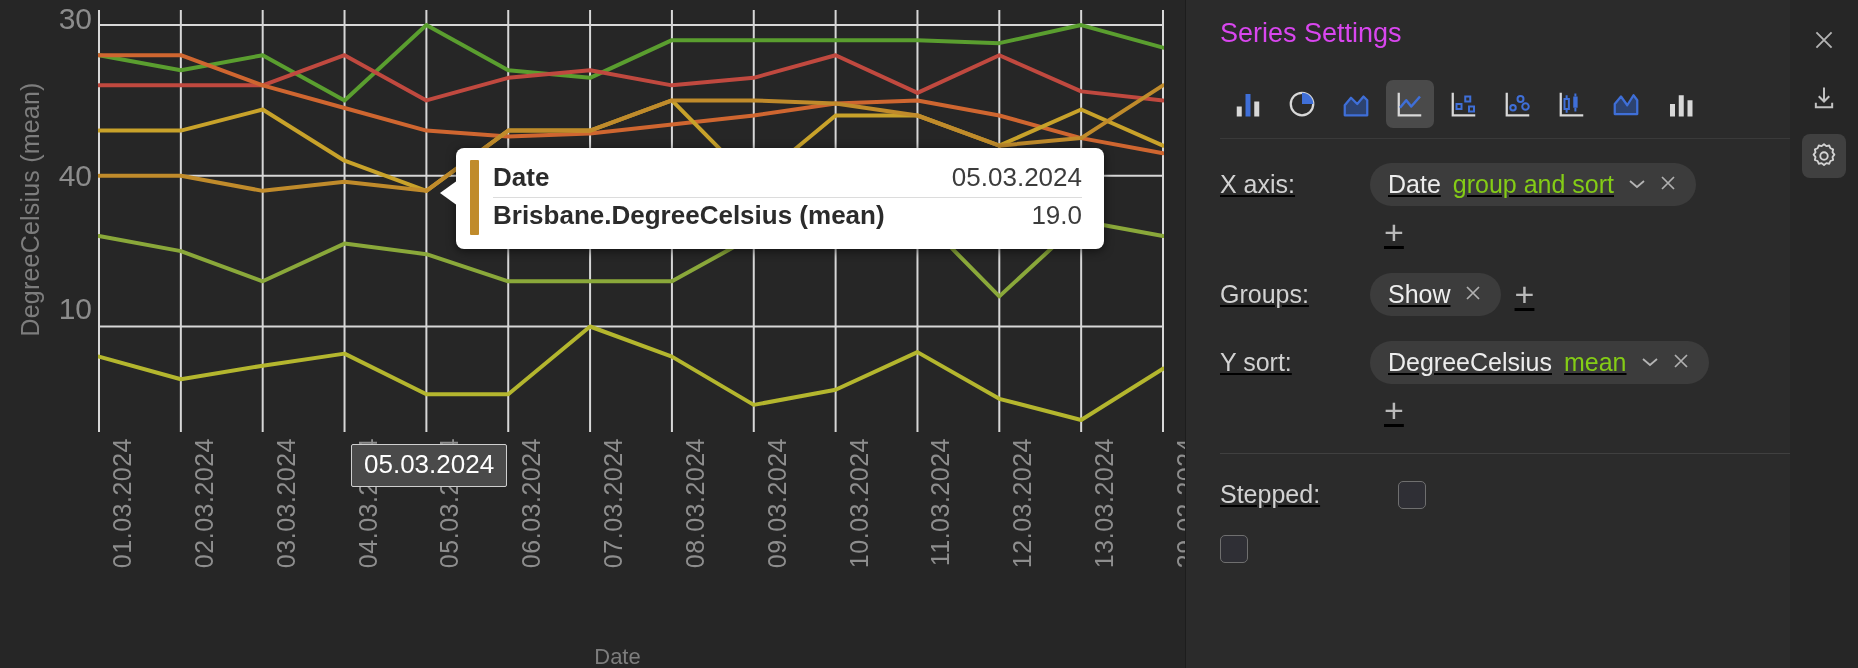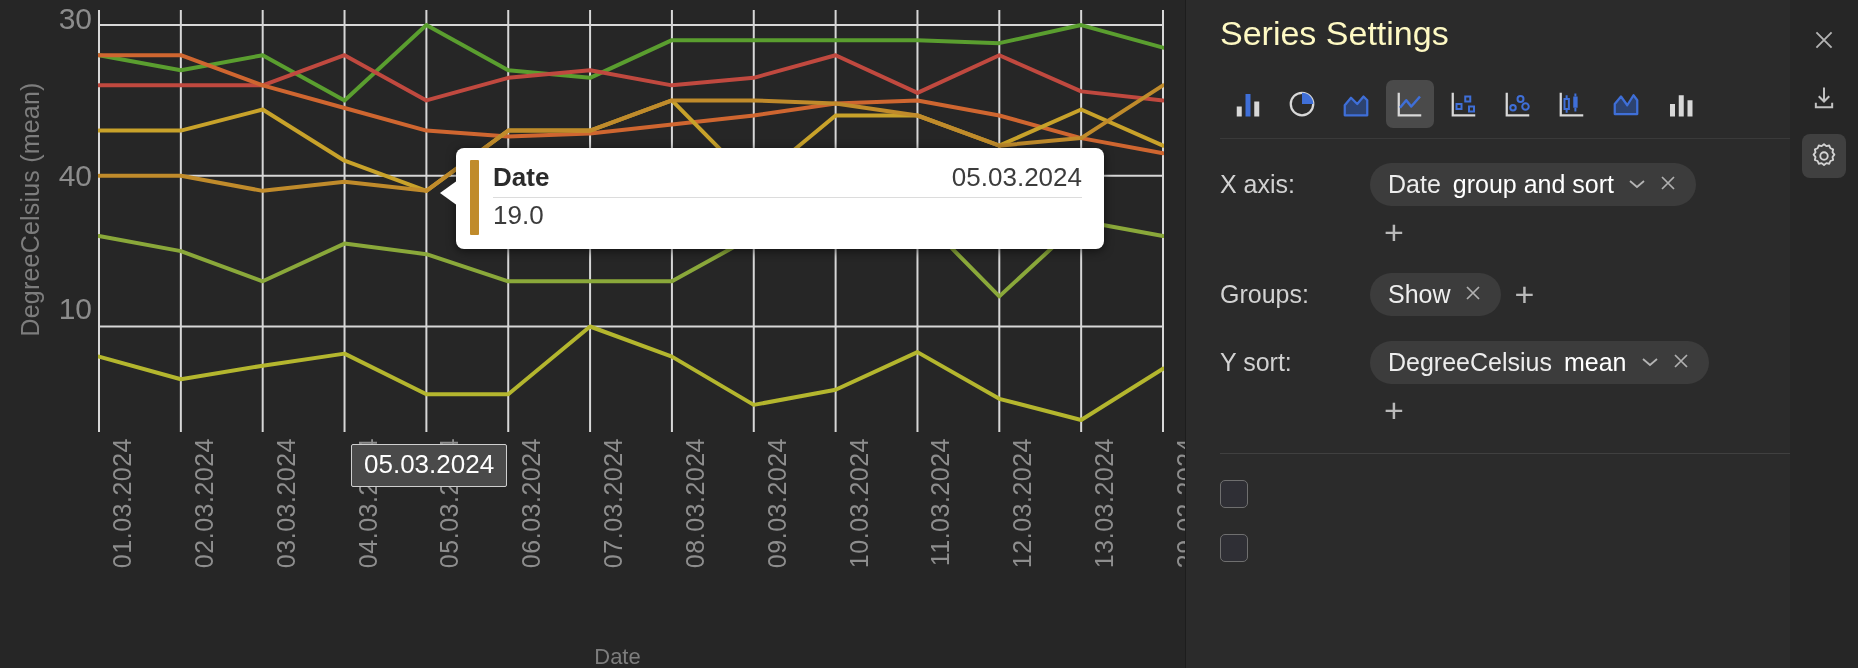--- a/index.html
+++ b/index.html
@@ -131,27 +131,27 @@
 
   
   .panel {
     position: relative;
     flex: 1 1 auto;
     background: #2b2b2b;
     border-left: 1px solid #1d1d1d;
     padding: 0;
     height: 668px;
   }
-  .panel-inner { padding: 0 36px 0 34px; }
+  .panel-inner { padding: 0 36px 0 34px; text-decoration: underline; }
   .panel-header {
     display: flex; align-items: center; justify-content: space-between;
     height: 66px;
     padding: 0 36px 0 34px;
   }
-  .panel-title { color: #fef9c3; font-size: 34px; }
+  .panel-title { color: #d946ef; font-size: 27px; }
   .icon-btn {
     color: #a9a9a9;
     width: 36px; height: 36px;
     display:flex; align-items:center; justify-content:center;
     border-radius: 5px;
   }
 
   .chart-type-bar {
     margin: 8px 34px 0 34px;
     display: flex;
@@ -183,21 +183,21 @@
     display: inline-flex;
     align-items: center;
     gap: 12px;
     background: #3c3c3c;
     border-radius: 24px;
     padding: 7px 18px;
     color: #ededed;
     font-size: 25px;
     white-space: nowrap;
   }
-  .chip .muted { color: #ffffff; }
+  .chip .muted { color: #84cc16; }
   .chip .chev { color: #b4b4b4; font-size: 18px; margin-left: 2px; }
   .chip .x { color: #b0b0b0; font-size: 25px; }
   .plus-btn {
     color: #b9b9b9;
     font-size: 34px;
     line-height: 1;
     padding: 0 14px;
     font-weight: 300;
   }
   .plus-row {
@@ -312,20 +312,21 @@
 
     <div class="tooltip-tail"></div>
     <div class="tooltip">
       <div class="tooltip-bar" id="tt-bar" style="background: rgb(192, 139, 43);"></div>
       <div class="tt-rows" id="tt-rows">
           <div class="tt-row sep">
             <span class="tt-key">Date</span>
             <span class="tt-val">05.03.2024</span>
           </div>
           <div class="tt-row">
+            <span class="tt-key">Brisbane.DegreeCelsius (mean)</span>
             <span class="tt-val">19.0</span>
           </div>
         </div>
     </div>
 
     <div class="x-axis-title">Date</div>
   </div>
 
   <div class="panel">
 
@@ -455,20 +456,21 @@
           </span>
         </div>
       </div>
       <div class="plus-row">
         <div class="plus-btn">+</div>
       </div>
 
       <div class="divider"></div>
 
       <div class="check-row">
+        <div class="check-label">Stepped:</div>
         <div class="checkbox"></div>
       </div>
 
       <div class="check-row">
         <div class="checkbox"></div>
       </div>
 
     </div>
   </div>
 

